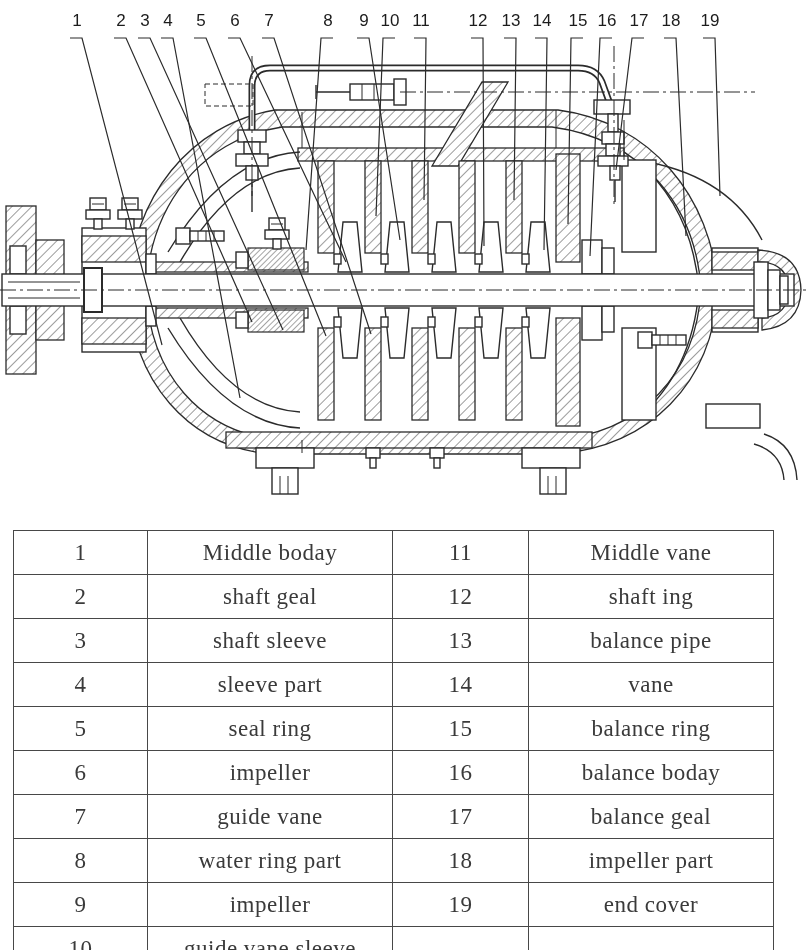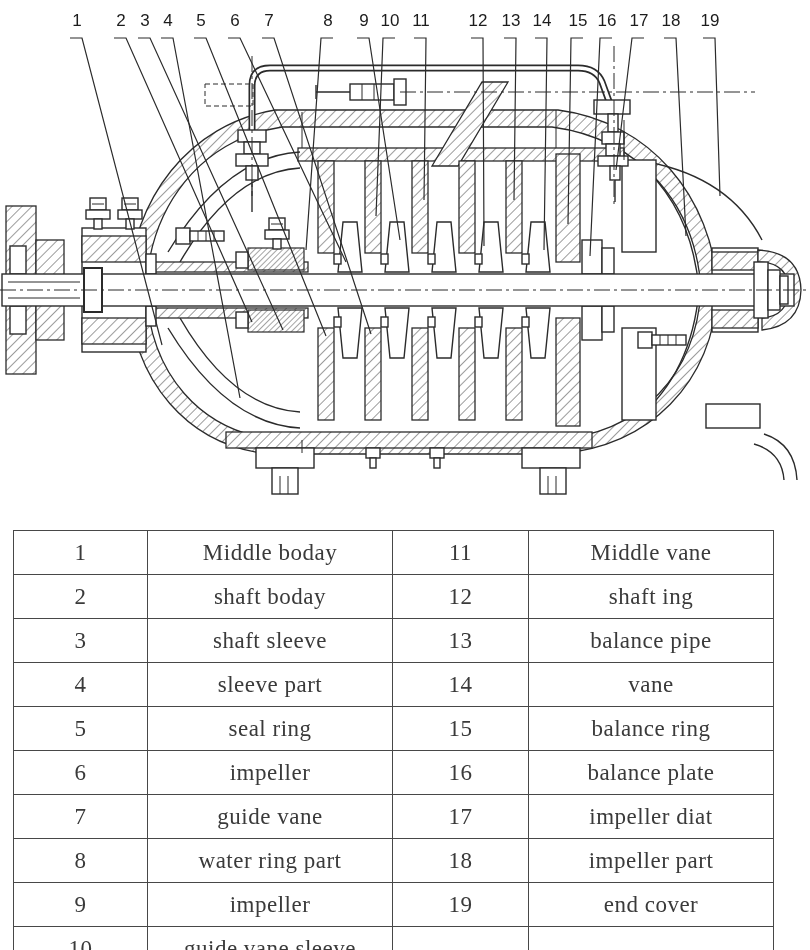--- a/index.html
+++ b/index.html
@@ -280,21 +280,21 @@
   </colgroup>
   <tbody>
     <tr>
       <td>1</td>
       <td>Middle boday</td>
       <td>11</td>
       <td>Middle vane</td>
     </tr>
     <tr>
       <td>2</td>
-      <td>shaft boday</td>
+      <td>shaft geal</td>
       <td>12</td>
       <td>shaft ing</td>
     </tr>
     <tr>
       <td>3</td>
       <td>shaft sleeve</td>
       <td>13</td>
       <td>balance pipe</td>
     </tr>
     <tr>
@@ -306,27 +306,27 @@
     <tr>
       <td>5</td>
       <td>seal ring</td>
       <td>15</td>
       <td>balance ring</td>
     </tr>
     <tr>
       <td>6</td>
       <td>impeller</td>
       <td>16</td>
-      <td>balance plate</td>
+      <td>balance boday</td>
     </tr>
     <tr>
       <td>7</td>
       <td>guide vane</td>
       <td>17</td>
-      <td>impeller diat</td>
+      <td>balance geal</td>
     </tr>
     <tr>
       <td>8</td>
       <td>water ring part</td>
       <td>18</td>
       <td>impeller part</td>
     </tr>
     <tr>
       <td>9</td>
       <td>impeller</td>

